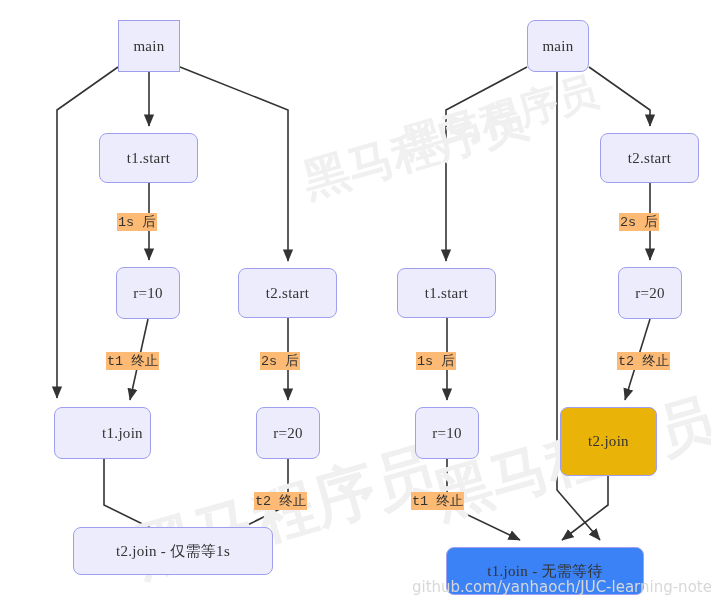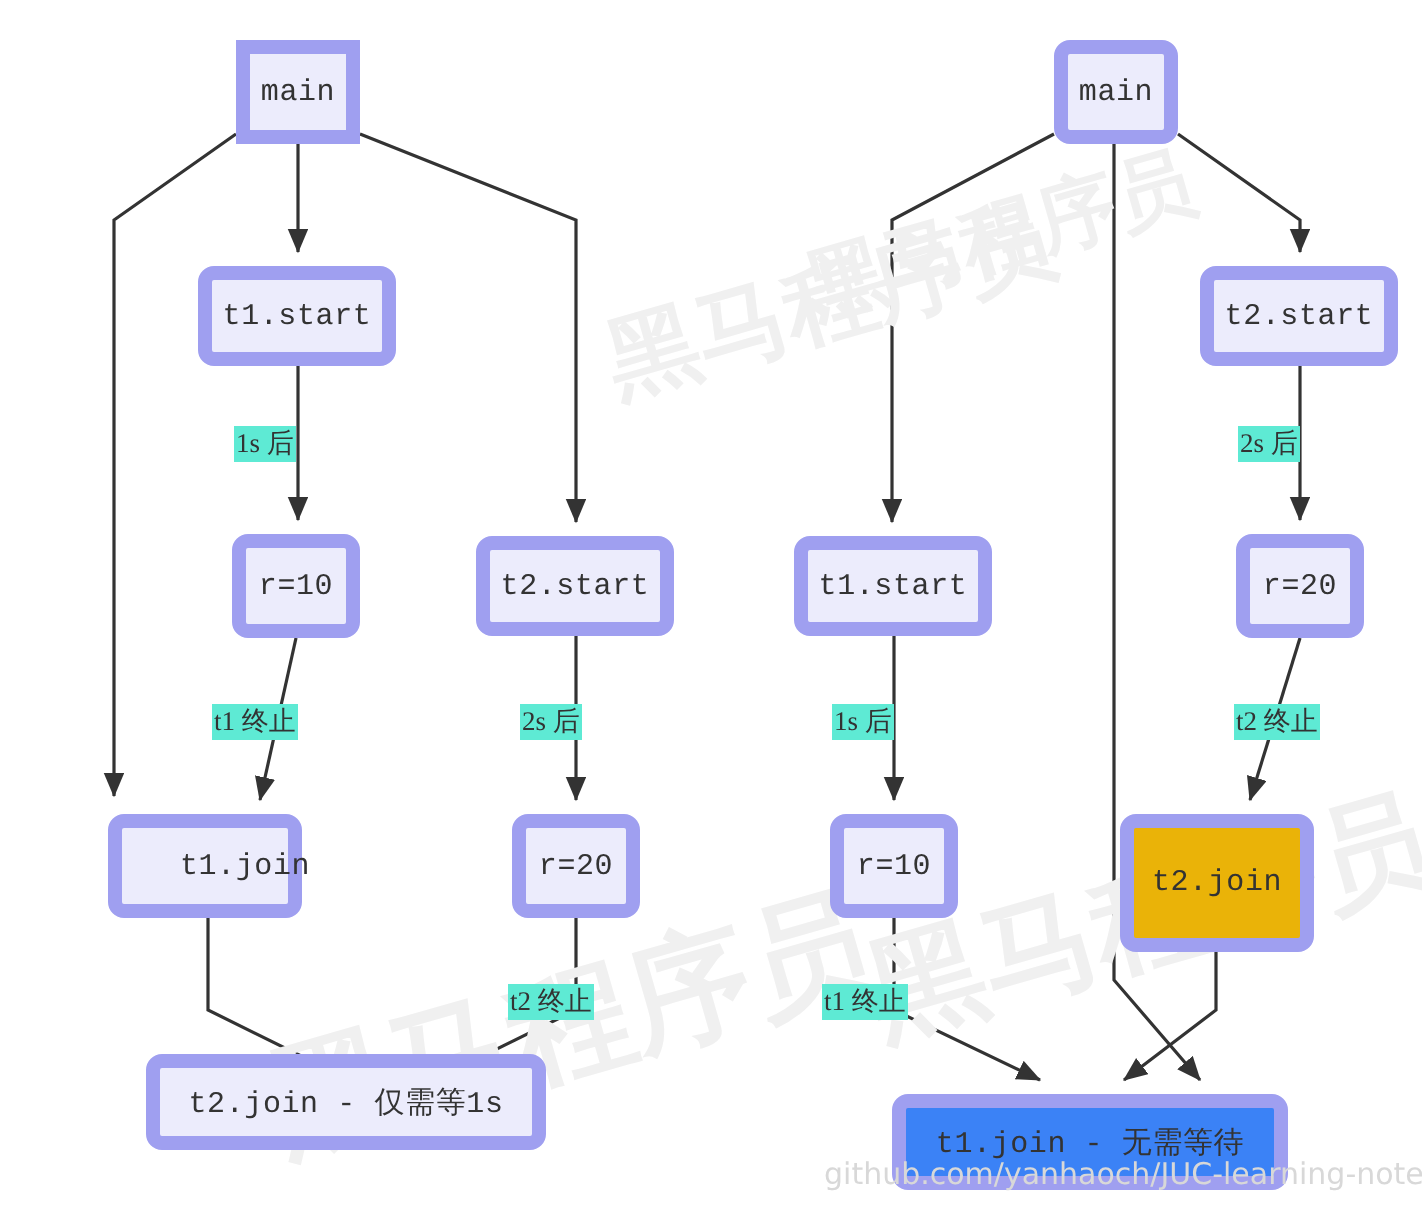--- a/index.html
+++ b/index.html
@@ -22,45 +22,45 @@
     left: 0;
     top: 0;
     width: 711px;
     height: 614px;
     pointer-events: none;
   }
   .node {
     position: absolute;
     box-sizing: border-box;
     background: #ececfc;
-    border: 7px solid #0369a1;
+    border: 1px solid #0369a1;
     border-radius: 8px;
     display: flex;
     align-items: center;
     justify-content: center;
     color: #333333;
-    font-family: Liberation Mono, monospace;
+    font-family: Liberation Serif, serif;
     font-size: 15px;
     letter-spacing: 0.3px;
     white-space: nowrap;
     z-index: 3;
   }
   .node.sharp {
     border-radius: 0;
   }
   .node.wide {
     font-size: 15px;
   }
   .edge-label {
     position: absolute;
     color: #333333;
-    font-family: Liberation Serif, serif;
+    font-family: Liberation Mono, monospace;
     font-size: 13.5px;
     white-space: nowrap;
-    background: #5eead4;
+    background: #fdba74;
     padding: 0 1px;
     z-index: 2;
   }
   .watermark {
     position: absolute;
     color: #d8d8d8;
     font-family: "DejaVu Sans", "Liberation Sans", sans-serif;
     font-size: 15px;
     white-space: nowrap;
     z-index: 4;

